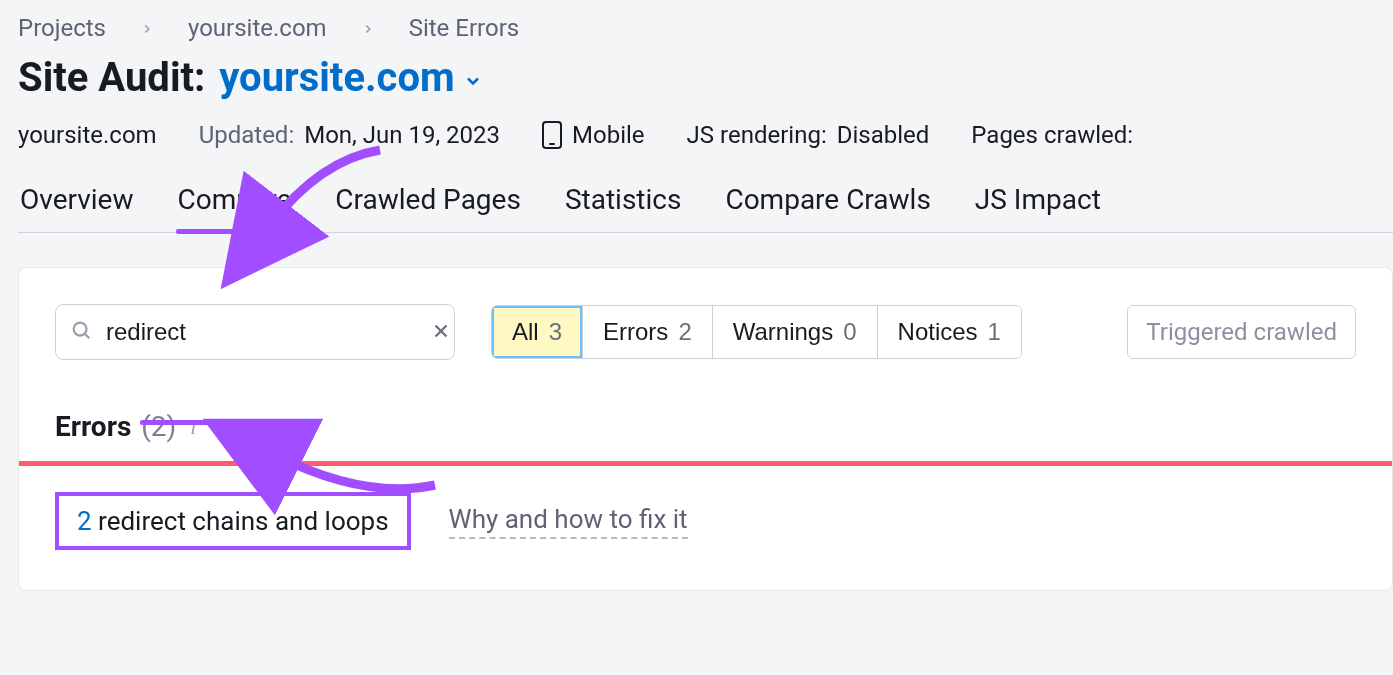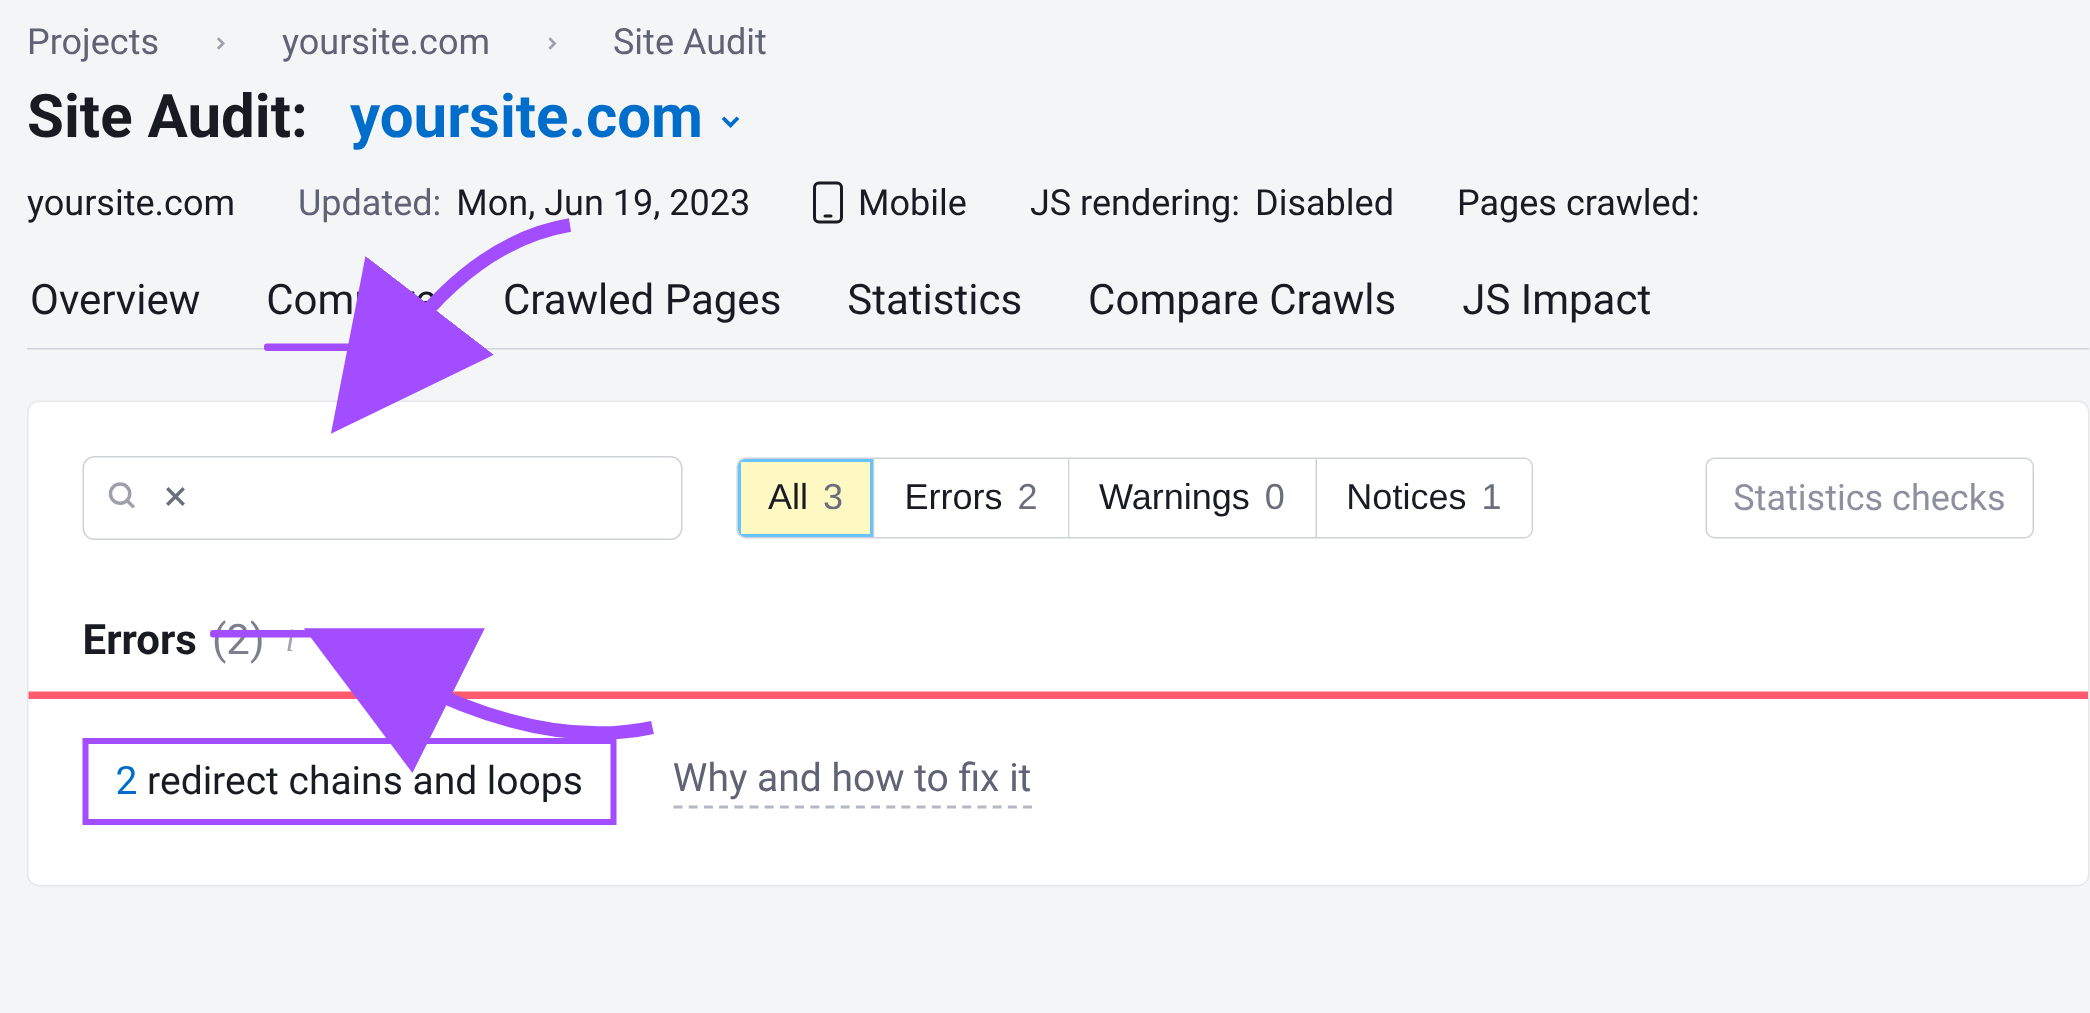--- a/index.html
+++ b/index.html
@@ -15,21 +15,21 @@
   .page { padding: 8px 0 0 18px; }
   
   .breadcrumb {
     display: flex; align-items: center; gap: 34px;
     font-size: 24px; color: #606275; padding: 6px 0 12px 0;
   }
   .breadcrumb a { color: #606275; text-decoration: none; }
   .crumb-sep svg { width: 14px; height: 14px; }
   
   .title-row {
-    display: flex; align-items: flex-start; gap: 28px;
+    display: flex; align-items: flex-start; gap: 14px;
     padding: 0 0 10px 0;
   }
   .title-row h1 { font-size: 40px; font-weight: 700; color: #191b23; }
   .domain-dd { display: flex; align-items: center; gap: 8px; cursor:pointer; }
   .domain-dd span { font-size: 40px; font-weight: 700; color: #006dca; }
   .domain-dd svg { width: 20px; height: 20px; }
   
   .meta-row {
     display: flex; align-items: center; gap: 42px;
     font-size: 24px; color: #191b23; padding: 10px 0 34px 0;
@@ -114,21 +114,21 @@
       <svg viewBox="0 0 24 24" fill="none" stroke="#9ea0ad" stroke-width="3">
           <path d="M9 6l6 6-6 6"></path>
         </svg>
     </span>
     <a href="#">yoursite.com</a>
     <span class="crumb-sep">
       <svg viewBox="0 0 24 24" fill="none" stroke="#9ea0ad" stroke-width="3">
           <path d="M9 6l6 6-6 6"></path>
         </svg>
     </span>
-    <span>Site Audit</span>
+    <span>Site Errors</span>
   </nav>
 
   <div class="title-row">
     <h1>Site Audit:</h1>
     <div class="domain-dd">
       <span>yoursite.com</span>
       <span>
         <svg viewBox="0 0 24 24" fill="none" stroke="#006dca" stroke-width="3">
             <path d="M6 9l6 6 6-6"></path>
           </svg>
@@ -168,20 +168,21 @@
 
   <div class="card">
     <div class="card-controls">
       <div class="search-box">
         <span class="search-ico">
           <svg viewBox="0 0 24 24" fill="none" stroke="#9ea0ad" stroke-width="2.5">
               <circle cx="11" cy="11" r="7"></circle>
               <path d="M21 21l-5-5"></path>
             </svg>
         </span>
+        <input type="text" value="redirect" style="">
         <button class="icon-btn clear-ico">
           <span>
             <svg viewBox="0 0 24 24" fill="none" stroke="#6b6e7d" stroke-width="2.5">
                 <path d="M6 6l12 12M18 6L6 18"></path>
               </svg>
           </span>
         </button>
       </div>
 
       <div class="seg">
@@ -196,21 +197,21 @@
         <button class="seg-btn">
           <span>Warnings</span>
           <span class="count">0</span>
         </button>
         <button class="seg-btn">
           <span>Notices</span>
           <span class="count">1</span>
         </button>
       </div>
 
-      <div class="triggered">Statistics checks</div>
+      <div class="triggered">Triggered crawled</div>
     </div>
 
     <div class="sec-head">
       <span class="label">Errors</span>
       <span class="count">(2)</span>
       <span class="info-ico">i</span>
     </div>
     <div class="red-divider"></div>
 
     <div class="issue-row">

